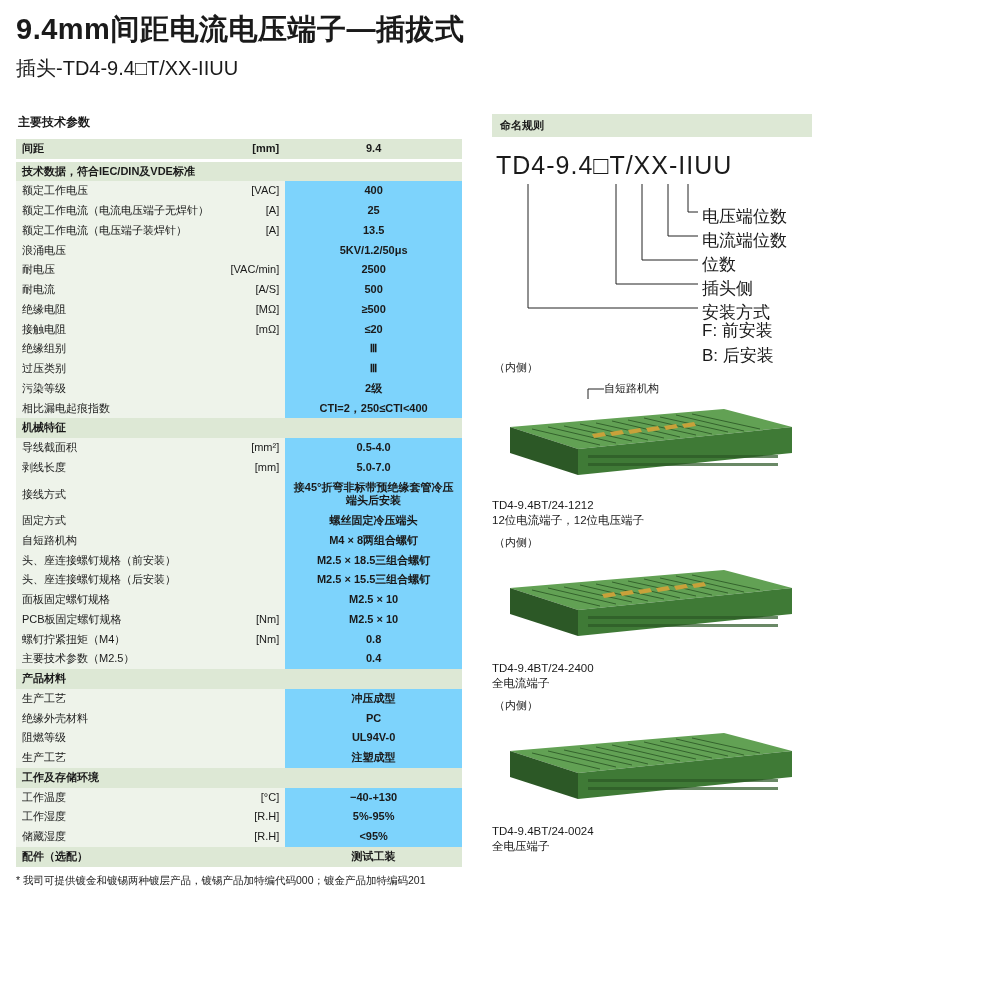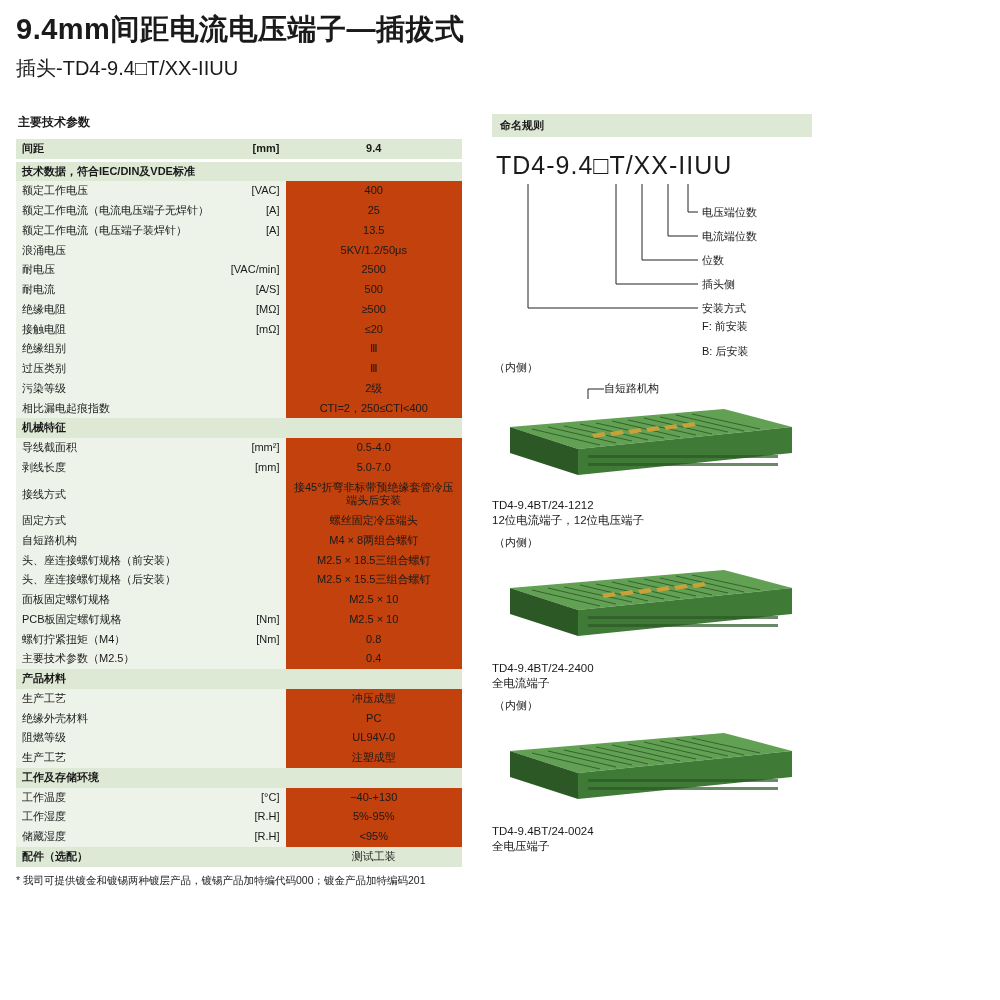--- a/index.html
+++ b/index.html
@@ -49,23 +49,23 @@
     vertical-align: middle;
     line-height: 1.25;
   }
   td.c-name { width: 322px; }
   td.c-unit { width: 58px; text-align: right; padding-right: 8px; }
   td.c-val  { width: 250px; text-align: center; background: transparent; }
 
   tr.hdr td { background: #dde8d5; font-weight: bold; }
   tr.hdr td.c-val { background: #dde8d5; }
   tr.grp td.c-name, tr.grp td.c-unit { background: #dde8d5; font-weight: bold; }
-  tr.grp td.c-val { background: #dde8d5; }
+  tr.grp td.c-val { background: #dde8d5; font-weight: bold; }
   tr.row td.c-name, tr.row td.c-unit { background: #eef3ea; }
-  tr.row td.c-val { background: #c2410c; }
+  tr.row td.c-val { background: #7dd3fc; font-weight: bold; }
   tr.spacer td { height: 3px; padding: 0; background: #ffffff; }
 
   .footnote {
     font-size: 10.5px;
     margin-top: 7px;
     color: #222;
   }
 
   .naming-head {
     background: #dde8d5;
@@ -77,21 +77,21 @@
   .code-line {
     font-size: 25px;
     letter-spacing: 1px;
     padding-left: 4px;
     margin-bottom: 4px;
     white-space: nowrap;
   }
   .legend {
     position: relative;
     height: 170px;
-    font-size: 11px;
+    font-size: 17px;
   }
   .legend svg { position: absolute; left: 0; top: 0; }
   .legend .lbl {
     position: absolute;
     white-space: nowrap;
   }
 
   .product { margin-top: 6px; }
   .inner-note { font-size: 11px; margin: 0 0 4px 2px; }
   .prod-cap { font-size: 11.5px; line-height: 1.35; margin-top: 7px; }

